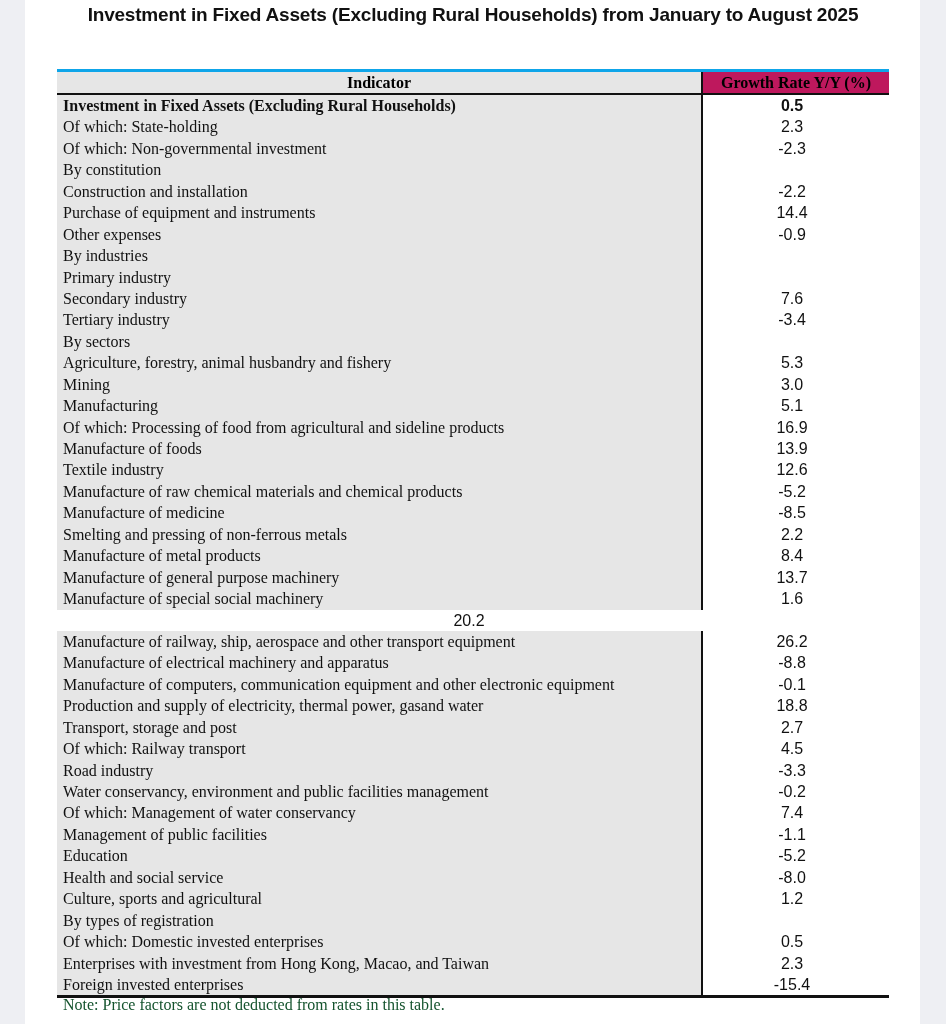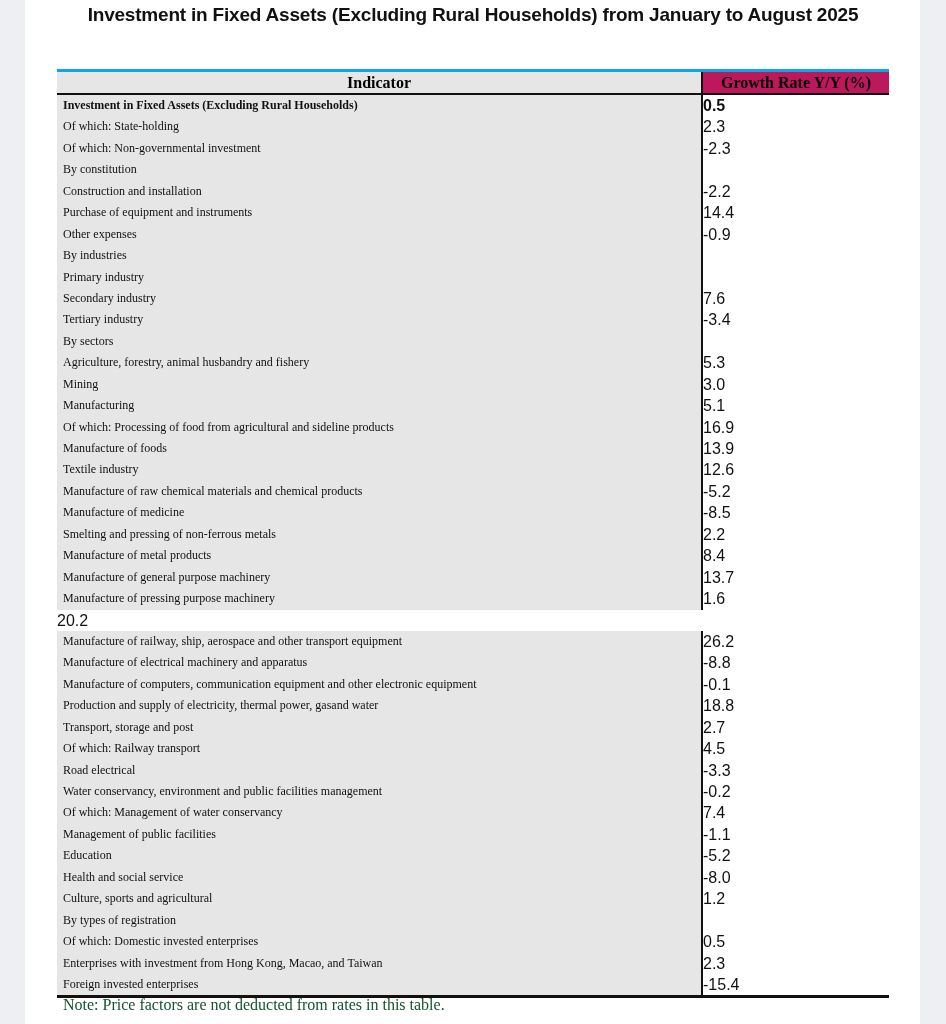--- a/index.html
+++ b/index.html
@@ -35,24 +35,24 @@
     border-right: 2px solid #111;
   }
   .hdr .c2 {
     flex: 1; text-align: center; font-weight: bold; font-size: 16px; line-height: 22px;
     background: #be185d;
   }
   .row { display: flex; height: 21.45px; }
   .row .c1 {
     width: 638px; padding-left: 6px; background: #e6e6e6;
     border-right: 2px solid #111;
-    font-size: 12px; line-height: 21.45px; color: #111; white-space: nowrap;
+    font-size: 16px; line-height: 21.45px; color: #111; white-space: nowrap;
   }
   .row .c2 {
-    flex: 1; text-align: left; padding-right: 8px; background: #fff;
+    flex: 1; text-align: center; padding-right: 8px; background: #fff;
     font-family: "Liberation Sans", sans-serif;
     font-size: 16px; line-height: 21.45px; color: #111;
   }
   .row.bold .c1 { font-weight: bold; }
   .row.bold .c2 { font-weight: bold; }
   .note {
     position: absolute; left: 63px; top: 995px;
     font-family: "Liberation Serif", serif; font-size: 16px; line-height: 20px; color: #14532d;
   }
 </style>
@@ -154,21 +154,21 @@
       </div>
       <div class="row">
         <div class="c1">Manufacture of metal products</div>
         <div class="c2">8.4</div>
       </div>
       <div class="row">
         <div class="c1">Manufacture of general purpose machinery</div>
         <div class="c2">13.7</div>
       </div>
       <div class="row">
-        <div class="c1">Manufacture of pressing purpose machinery</div>
+        <div class="c1">Manufacture of special social machinery</div>
         <div class="c2">1.6</div>
       </div>
       <div class="row">
         <div class="c2">20.2</div>
       </div>
       <div class="row">
         <div class="c1">Manufacture of railway, ship, aerospace and other transport equipment</div>
         <div class="c2">26.2</div>
       </div>
       <div class="row">
@@ -185,21 +185,21 @@
       </div>
       <div class="row">
         <div class="c1">Transport, storage and post</div>
         <div class="c2">2.7</div>
       </div>
       <div class="row">
         <div class="c1">Of which: Railway transport</div>
         <div class="c2">4.5</div>
       </div>
       <div class="row">
-        <div class="c1">Road electrical</div>
+        <div class="c1">Road industry</div>
         <div class="c2">-3.3</div>
       </div>
       <div class="row">
         <div class="c1">Water conservancy, environment and public facilities management</div>
         <div class="c2">-0.2</div>
       </div>
       <div class="row">
         <div class="c1">Of which: Management of water conservancy</div>
         <div class="c2">7.4</div>
       </div>

